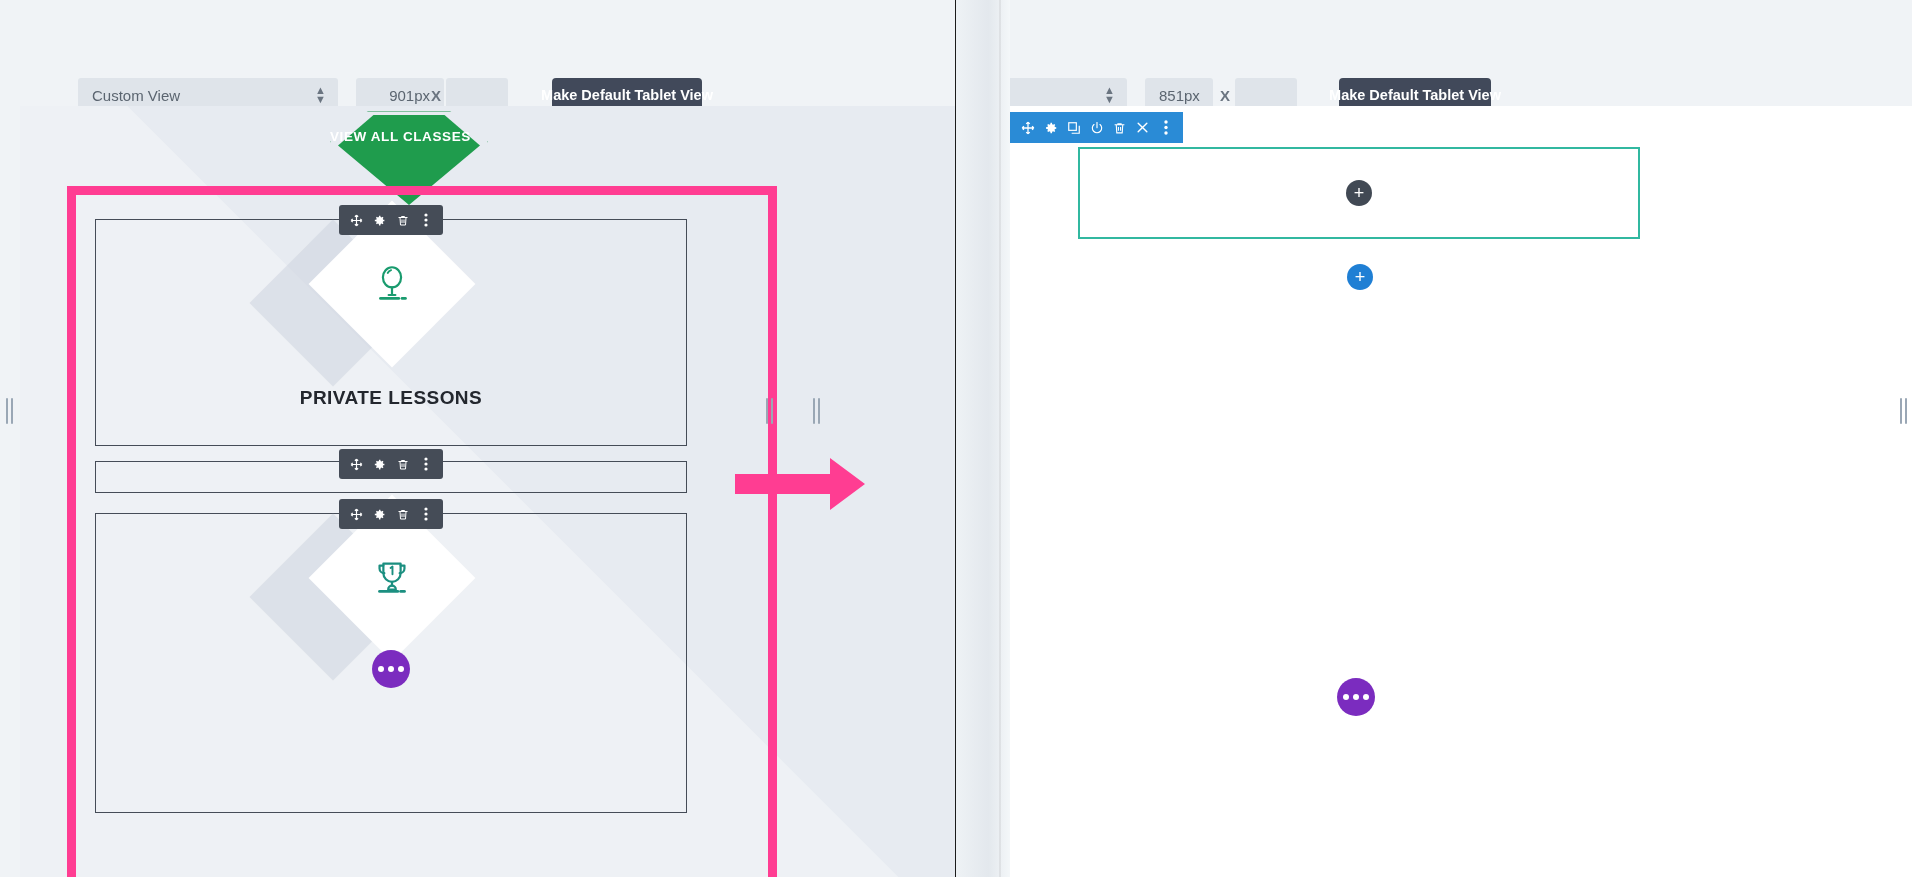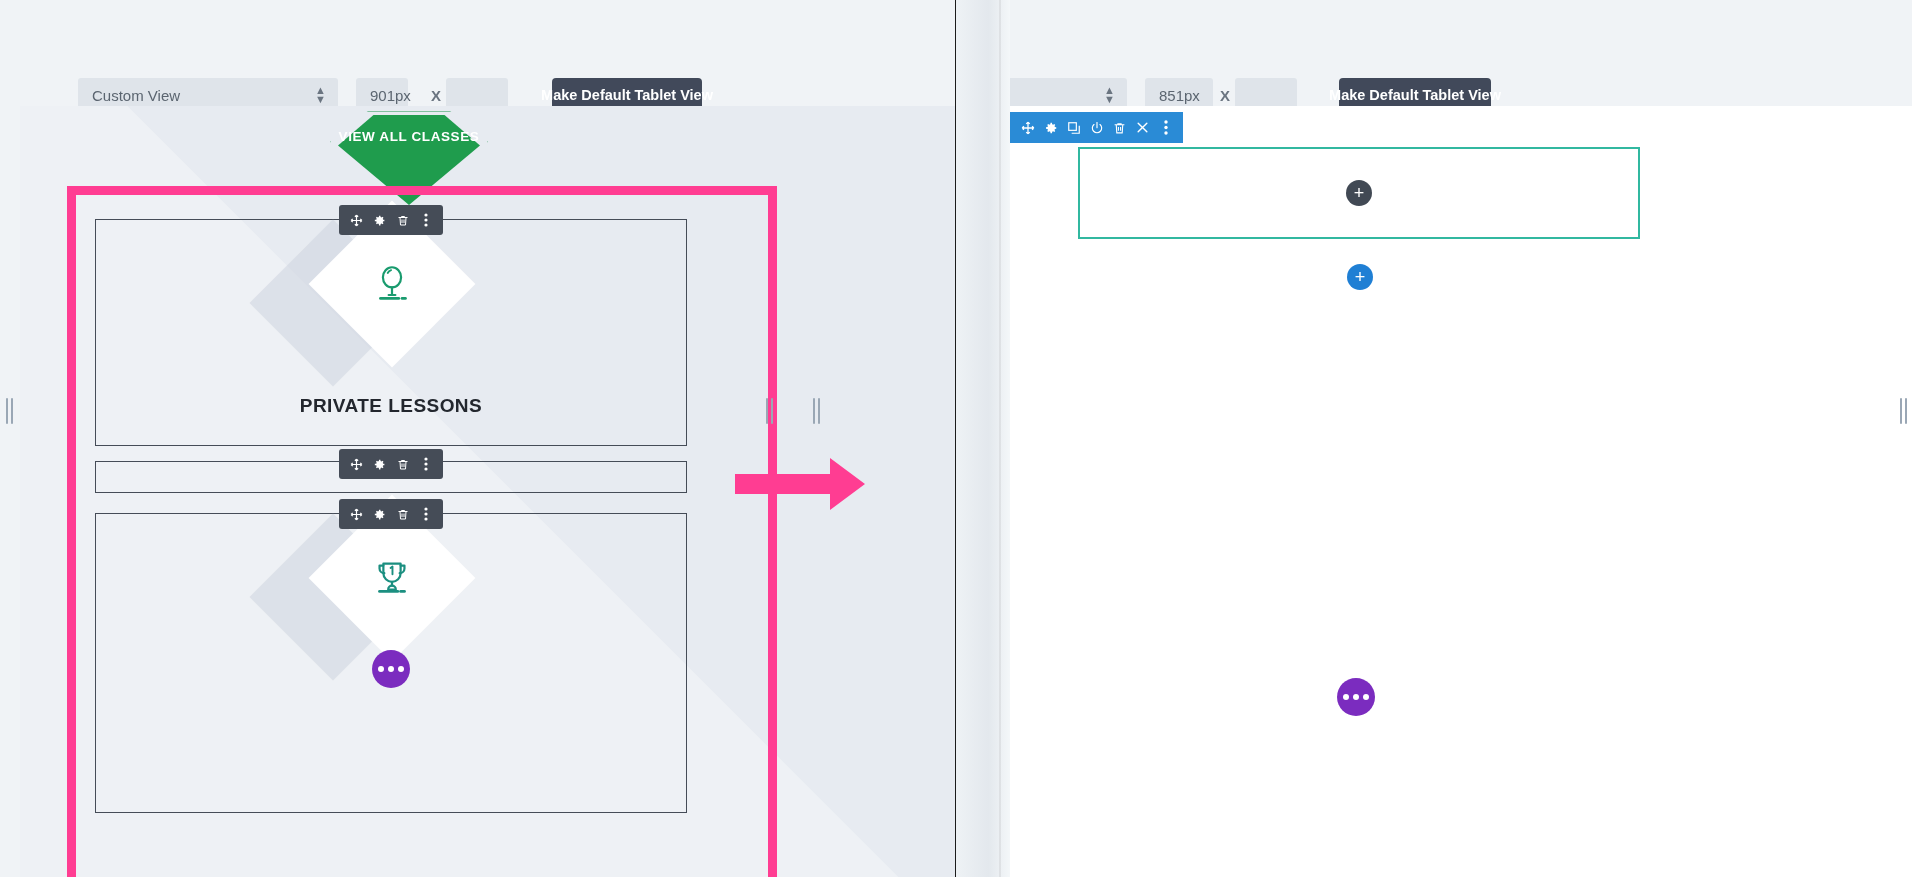--- a/index.html
+++ b/index.html
@@ -33,21 +33,21 @@
     display:flex; align-items:center; }
   .vp-x { position:absolute; height:34px; display:flex; align-items:center;
     color:#6a7480; font-size:15px; font-weight:600; }
   .vp-empty { position:absolute; height:34px; border-radius:3px; background:#dfe4ea; }
   .vp-btn { position:absolute; height:34px; border-radius:4px; background:#41495a;
     color:#ffffff; font-size:14.5px; font-weight:700; display:flex;
     align-items:center; justify-content:center; padding:0 16px; white-space:nowrap; }
 
   
   .L .vp-select { left:78px;  width:260px; }
-  .L .vp-num    { left:356px; width:52px; }
+  .L .vp-num    { left:356px; width:88px;justify-content:flex-end; }
   .L .vp-x      { left:428px; width:16px; justify-content:center; }
   .L .vp-empty  { left:446px; width:62px; }
   .L .vp-btn    { left:552px; width:150px; }
   
   .R .vp-select { left:-141px; width:258px; }
   .R .vp-num    { left:135px;  width:68px; }
   .R .vp-x      { left:207px;  width:16px; justify-content:center; }
   .R .vp-empty  { left:225px;  width:62px; }
   .R .vp-btn    { left:329px;  width:152px; }
 
@@ -58,21 +58,21 @@
     width:760px; height:1500px; background:rgba(255,255,255,.30);
     transform:rotate(-45deg); pointer-events:none; }
 
   
   .cta-wrap { position:absolute; left:310px; top:5px; width:158px; height:100px; }
   .cta-outline { position:absolute; left:0; top:0; width:158px; height:96px;
     border:1px solid #2f9e5b; opacity:.55;
     clip-path:polygon(50% 100%,0% 32%,24% 0%,76% 0%,100% 32%); }
   .cta-shape { position:absolute; left:8px; top:4px; width:142px; height:90px;
     background:#1f9c4d; clip-path:polygon(50% 100%,0% 34%,25% 0%,75% 0%,100% 34%); }
-  .cta-label { position:absolute; left:0; top:18px; width:158px; text-align:center;
+  .cta-label { position:absolute; left:0; top:18px; width:158px; 
     color:#ffffff; font-size:13.5px; font-weight:700; letter-spacing:.6px;
     font-family:"Liberation Sans", sans-serif; }
 
   
   .pink-frame { position:absolute; left:47px; top:80px; width:710px; height:700px;
     border:9px solid #ff3d92; border-bottom:none; }
 
   
   .mod { position:absolute; border:1px solid #454c57; background:transparent; }
   .mod-1 { left:75px;  top:113px; width:592px; height:227px; }
@@ -199,21 +199,21 @@
               <ellipse cx="24" cy="17" rx="9.5" ry="10.5"></ellipse>
               <path d="M19.5 12.5a6 6 0 013.6-3" stroke-width="1.9"></path>
               <path d="M24 27.5v8"></path>
               <path d="M20.5 35.5h7"></path>
               <path d="M12 39h19" stroke-width="3"></path>
               <path d="M34.5 39h3.5" stroke-width="3"></path>
             </svg>
           </span>
         </div>
 
-        <div class="card-title" style="top:167px;margin-top:8px;">PRIVATE LESSONS</div>
+        <div class="card-title" style="top:167px;">PRIVATE LESSONS</div>
       </div>
 
       <div class="mod mod-2">
         <div class="mod-toolbar" style="left:50%;top:-13px;transform:translateX(-50%);">
           <span class="ic">
               <svg width="13" height="13" viewBox="0 0 24 24" fill="none" stroke="#fff" stroke-width="2.2">
                 <path d="M12 2v20M2 12h20M12 2l-3 3M12 2l3 3M12 22l-3-3M12 22l3-3M2 12l3-3M2 12l3 3M22 12l-3-3M22 12l-3 3"></path>
               </svg>
             </span>
           <span class="ic">

